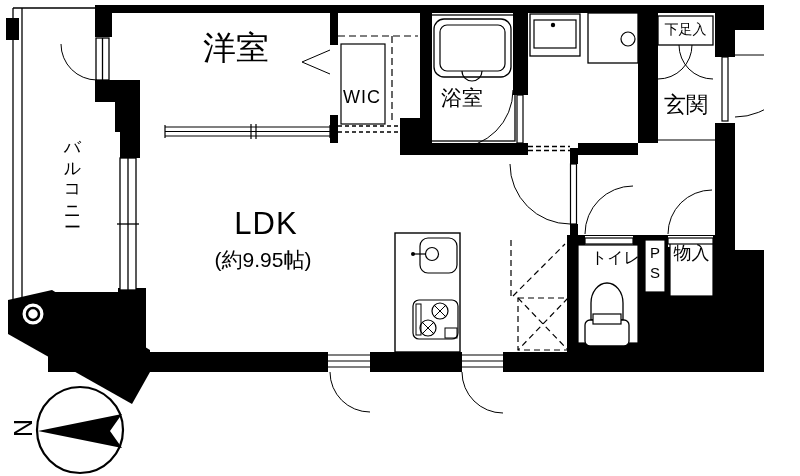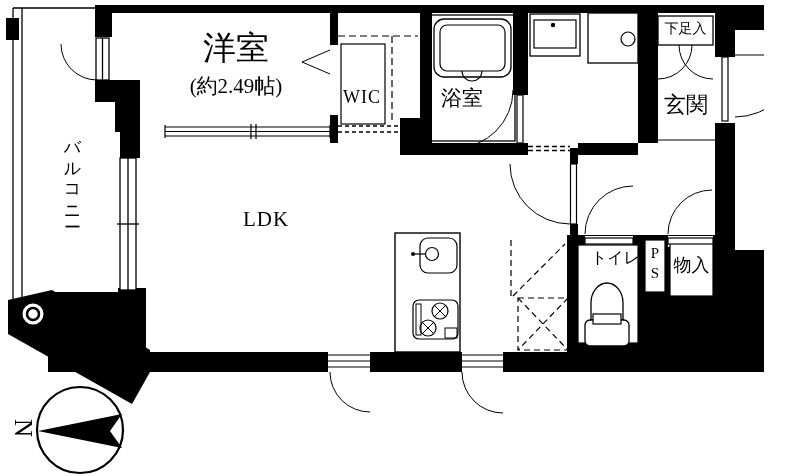--- a/index.html
+++ b/index.html
@@ -1,34 +1,34 @@
 <!DOCTYPE html>
 <html><head>
 <meta charset="utf-8">
 <style>
   html,body{margin:0;padding:0;background:#fff;}
   .stage{position:relative;width:764px;height:476px;background:#fff;overflow:hidden;
-         font-family:Liberation Serif, serif;color:#000;}
+         font-family:Liberation Sans, sans-serif;color:#000;}
   .plan-svg{position:absolute;left:0;top:0;}
   .lbl{position:absolute;color:#000;font-weight:500;text-align:center;white-space:nowrap;line-height:1.05;}
   .lbl-yoshitsu{left:156px;top:31px;width:160px;font-size:33px;}
   .lbl-yoshitsu-area{left:146px;top:75px;width:180px;font-size:21px;}
   .lbl-wic{left:332px;top:76px;width:60px;font-size:18px;letter-spacing:1px;margin-top:12px;}
   .lbl-bath{left:422px;top:87px;width:80px;font-size:21px;}
   .lbl-wash{left:521px;top:94px;width:100px;font-size:23px;}
   .lbl-genkan{left:646px;top:93px;width:80px;font-size:22px;}
   .lbl-shoe{left:658px;top:22px;width:55px;font-size:14px;}
   .lbl-balcony{left:53px;top:128px;width:28px;height:130px;font-size:17px;
                writing-mode:vertical-rl;text-orientation:upright;letter-spacing:3px;text-align:left;}
-  .lbl-ldk{left:196px;top:208px;width:140px;font-size:21px;letter-spacing:1px;}
+  .lbl-ldk{left:196px;top:208px;width:140px;font-size:31px;letter-spacing:1px;}
   .lbl-ldk-area{left:173px;top:249px;width:180px;font-size:21px;}
   .lbl-toilet{left:576px;top:250px;width:64px;font-size:16px;text-align:right;}
   .lbl-ps{left:645px;top:243px;width:20px;font-size:15px;line-height:1.35;}
   .lbl-ps span{display:block;}
-  .lbl-mono{left:668px;top:256px;width:47px;font-size:18px;}
+  .lbl-mono{left:668px;top:244px;width:47px;font-size:18px;}
   .lbl-n{left:8px;top:415px;width:30px;font-size:25px;transform:rotate(90deg);font-weight:400;}
 </style>
 </head>
 <body>
 
 <div class="stage">
 
 <svg class="plan-svg" width="800" height="476" viewBox="0 0 800 476">
 
   <g fill="#000" stroke="none">
@@ -212,27 +212,27 @@
     <line x1="568" y1="298" x2="518" y2="350" stroke-width="1.2"></line>
   </g>
 
   <g>
     <circle cx="80" cy="430" r="43" fill="#fff" stroke="#000" stroke-width="2.2"></circle>
     <polygon points="38,431 122,414 110,431 122,448" fill="#000"></polygon>
   </g>
 </svg>
 
   <div class="lbl lbl-yoshitsu">洋室</div>
-  <div class="lbl lbl-yoshitsu-area">(約2.49帖)</div>
   <div class="lbl lbl-wic">WIC</div>
   <div class="lbl lbl-bath">浴室</div>
   <div class="lbl lbl-genkan">玄関</div>
   <div class="lbl lbl-shoe">下足入</div>
   <div class="lbl lbl-balcony">バルコニー</div>
   <div class="lbl lbl-ldk">LDK</div>
+  <div class="lbl lbl-ldk-area">(約9.95帖)</div>
   <div class="lbl lbl-toilet">トイレ</div>
   <div class="lbl lbl-ps">
     <span>P</span>
     <span>S</span>
   </div>
   <div class="lbl lbl-mono">物入</div>
   <div class="lbl lbl-n">N</div>
 </div>
 
 </body></html>

